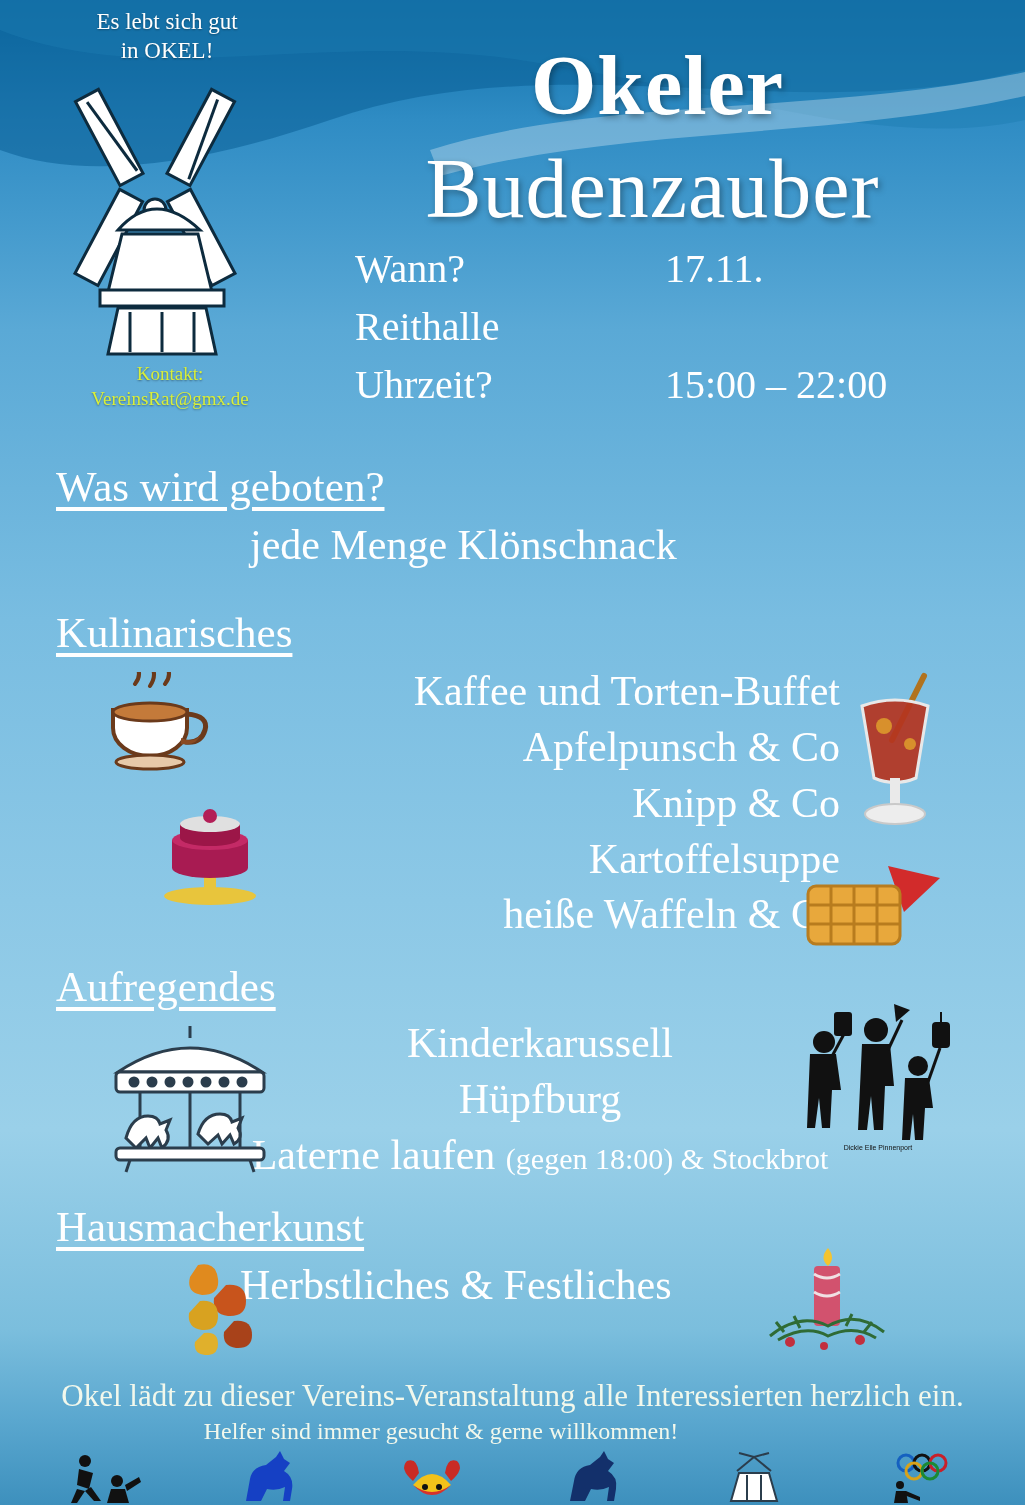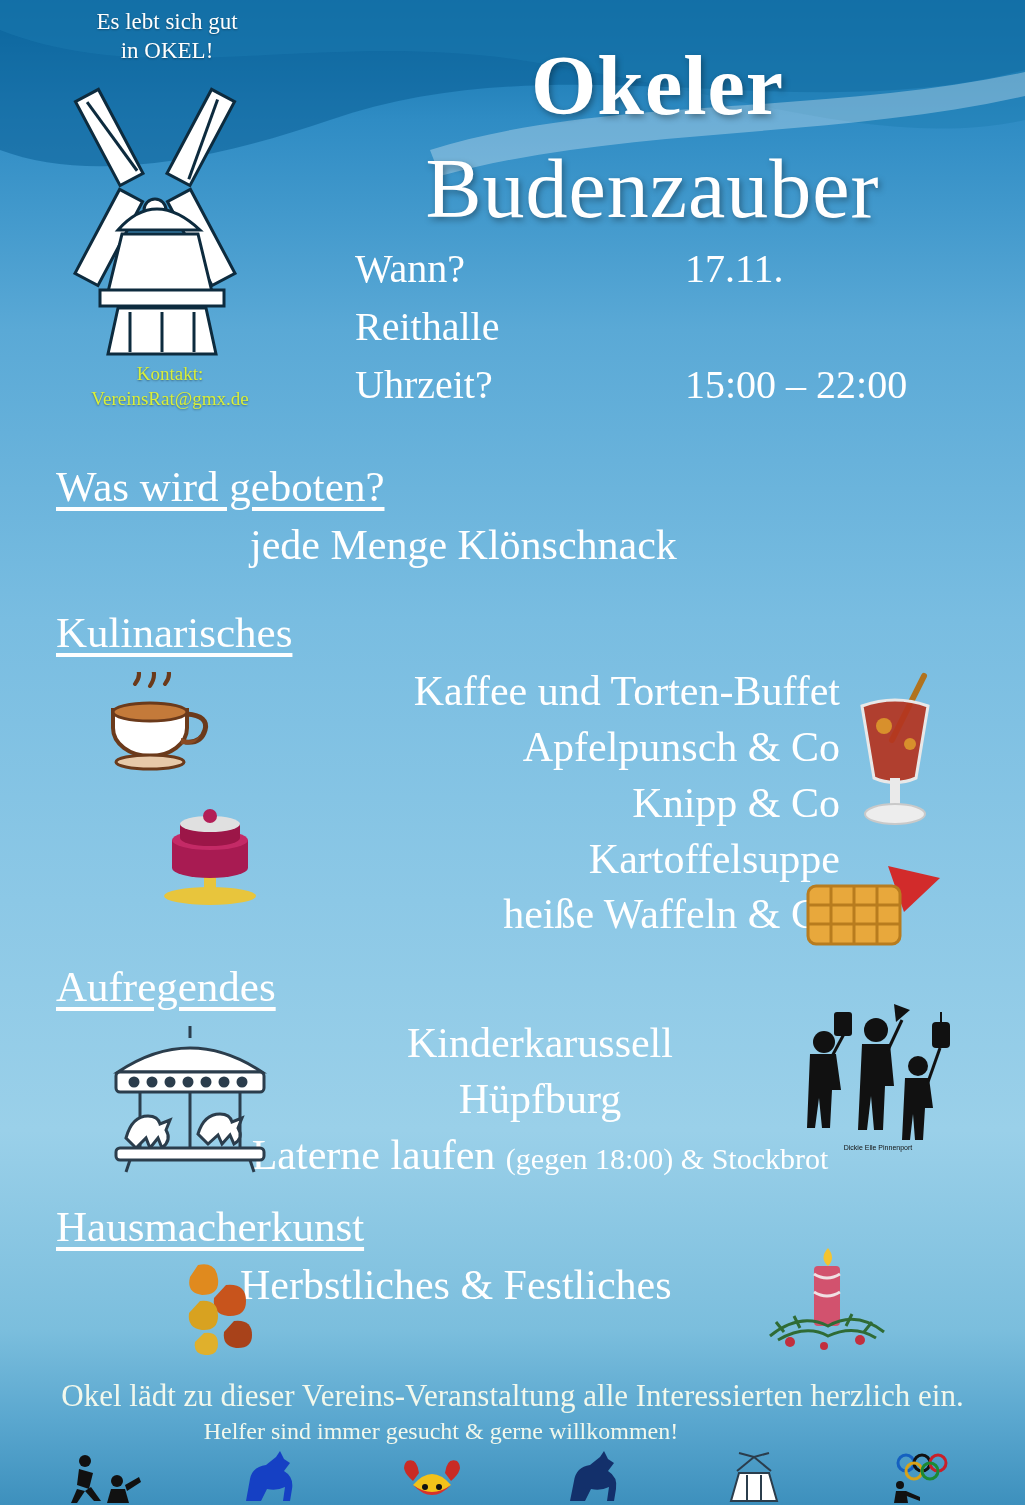--- a/index.html
+++ b/index.html
@@ -80,21 +80,21 @@
     letter-spacing: 1px;
     text-shadow: 2px 3px 6px rgba(0,0,0,.35);
   }
   .facts {
     position: absolute;
     left: 355px; top: 240px;
     width: 640px;
     font-size: 40px;
     line-height: 1.45;
   }
-  .facts .row { display: flex; gap: 20px; }
+  .facts .row { display: flex; }
   .facts .q { width: 310px; }
   .facts .a { flex: 1; }
 
   
   .sec-head {
     position: absolute;
     font-size: 43px;
     text-decoration: underline;
     text-underline-offset: 6px;
     white-space: nowrap;

